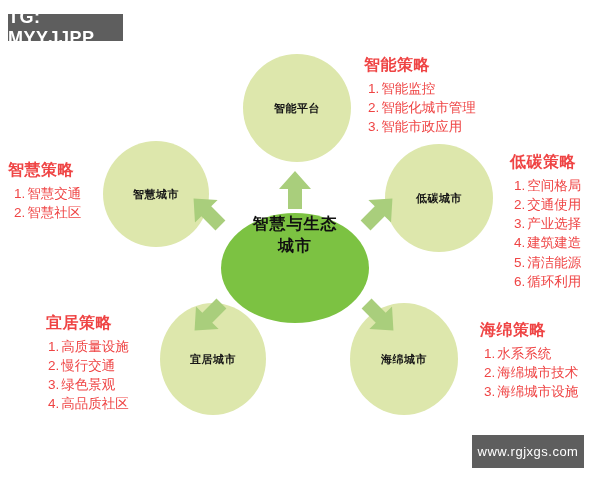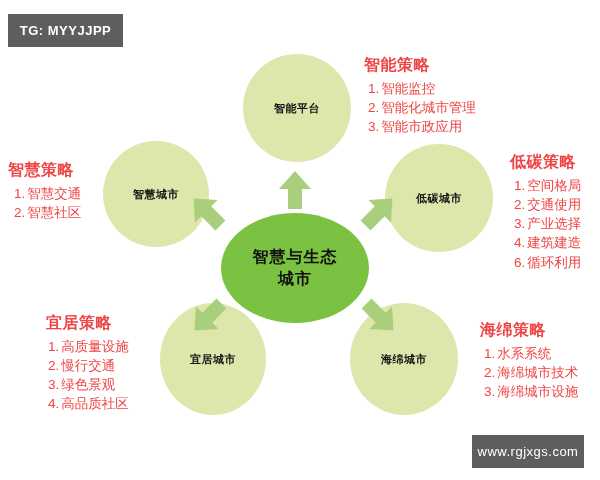--- a/index.html
+++ b/index.html
@@ -27,22 +27,22 @@
     letter-spacing: 0.5px;
     display: flex;
     align-items: center;
     justify-content: center;
     box-sizing: border-box;
   }
   #tg-badge {
     left: 8px;
     top: 14px;
     width: 115px;
-    height: 33px;
-    font-size: 13px;
+    height: 27px;
+    font-size: 18px;
   }
   #site-badge {
     left: 472px;
     top: 435px;
     width: 112px;
     height: 33px;
     font-size: 13px;
     font-weight: normal;
   }
 
@@ -71,21 +71,20 @@
   
   #center-node {
     position: absolute;
     left: 221px;
     top: 213px;
     width: 148px;
     height: 110px;
     border-radius: 50%;
     background: #7cc242;
     display: flex;
-    align-items: center;
     justify-content: center;
     text-align: center;
     color: #101010;
     font-weight: bold;
     font-size: 16px;
     line-height: 1.35;
     letter-spacing: 1px;
     z-index: 4;
   }
 
@@ -222,20 +221,21 @@
     </ol>
   </div>
 
   <div class="strategy" id="strategy-lowcarbon">
     <div class="title">低碳策略</div>
     <ol class="items">
       <li><span class="num">1.</span><span>空间格局</span></li>
       <li><span class="num">2.</span><span>交通使用</span></li>
       <li><span class="num">3.</span><span>产业选择</span></li>
       <li><span class="num">4.</span><span>建筑建造</span></li>
+      <li><span class="num">5.</span><span>清洁能源</span></li>
       <li><span class="num">6.</span><span>循环利用</span></li>
     </ol>
   </div>
 
   <div class="strategy" id="strategy-livable">
     <div class="title">宜居策略</div>
     <ol class="items">
       <li><span class="num">1.</span><span>高质量设施</span></li>
       <li><span class="num">2.</span><span>慢行交通</span></li>
       <li><span class="num">3.</span><span>绿色景观</span></li>

